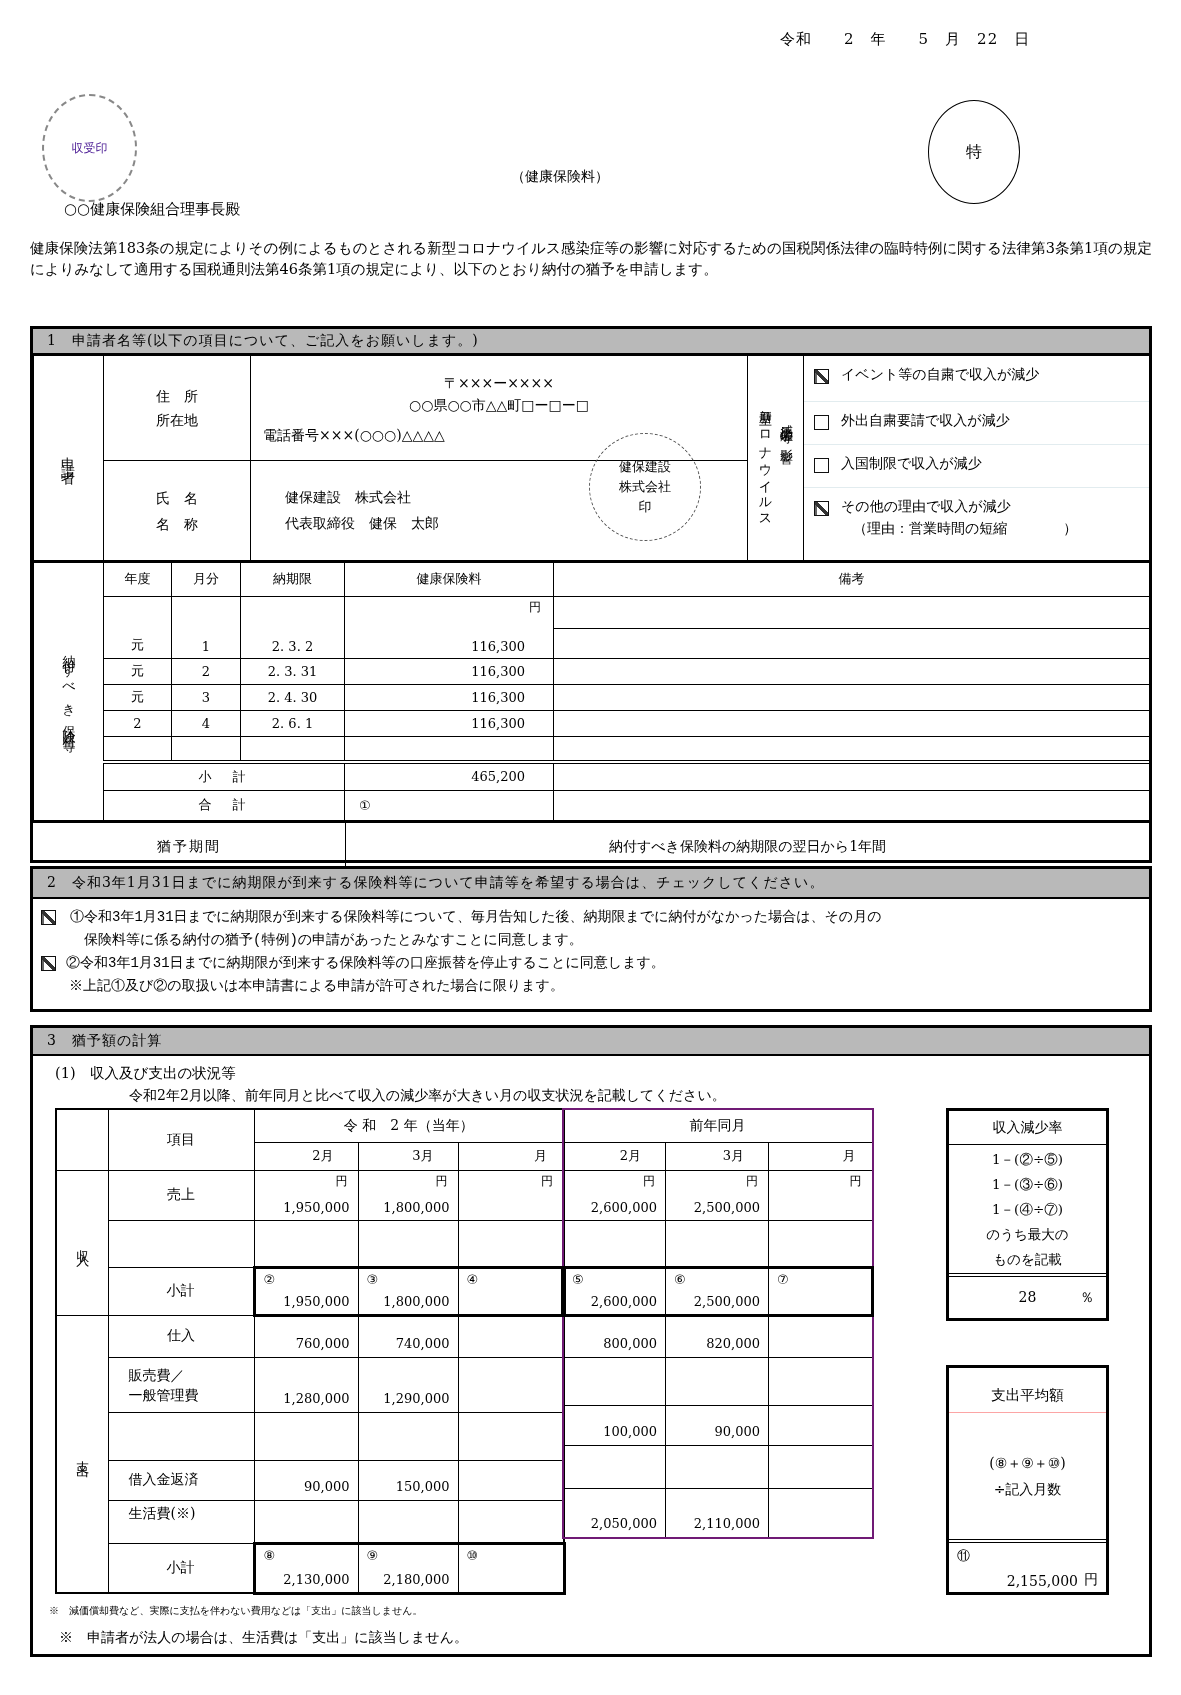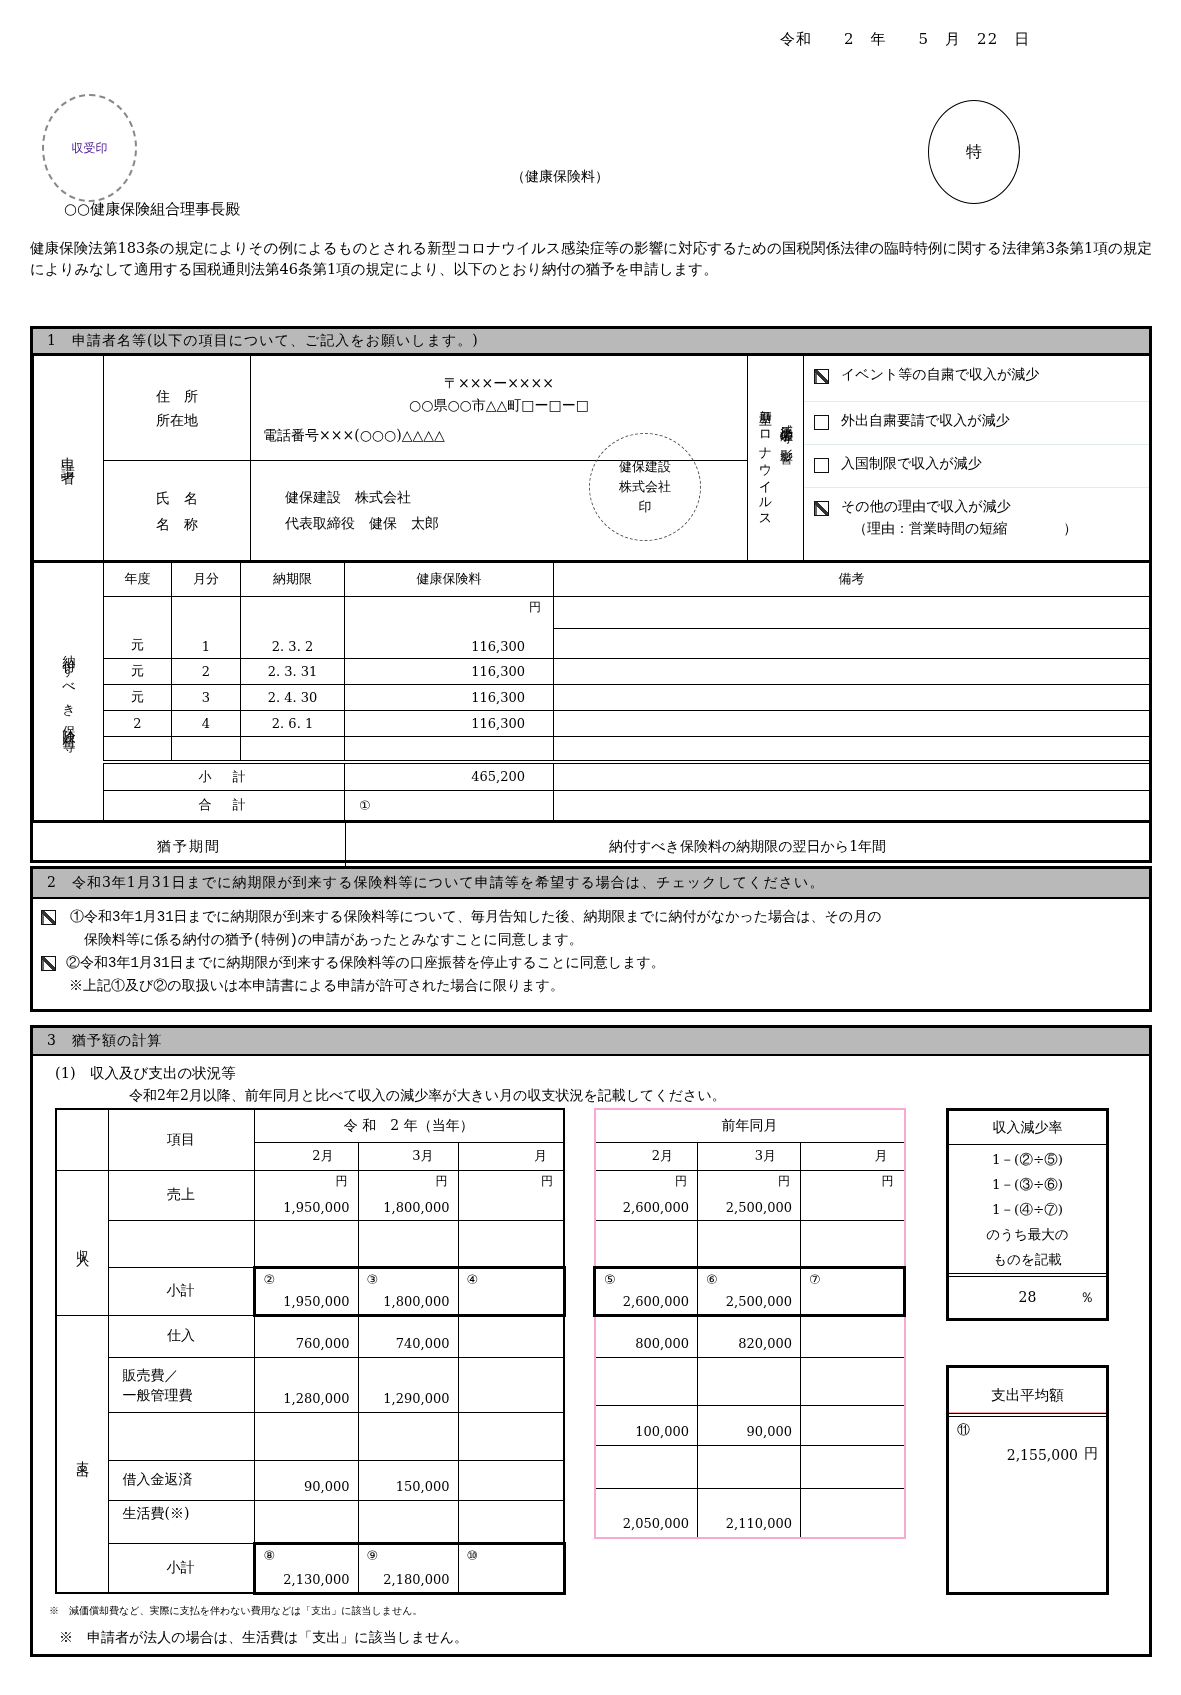--- a/index.html
+++ b/index.html
@@ -19,21 +19,21 @@
       linear-gradient(to top right, transparent 42%, #333 42%, #333 58%, transparent 58%),
       linear-gradient(to right, #666 0, #666 18%, transparent 18%);}
   .mark{font-family:"DejaVu Sans","Liberation Sans",sans-serif;font-size:13px;}
   .circle{position:absolute;border-radius:50%;display:flex;align-items:center;justify-content:center;
           text-align:center;box-sizing:border-box;}
   .nval{position:absolute;bottom:5px;right:8px;font-size:13px;}
   .unit{position:absolute;top:2px;right:10px;font-size:12px;}
   .relcell{position:relative;}
   .thick-t{border-top:3px solid #000;} .thick-b{border-bottom:3px solid #000;}
   .thick-l{border-left:3px solid #000;} .thick-r{border-right:3px solid #000;}
-  .lbl-l{text-align:left;padding-left:14px;}
+  .lbl-l{text-align:left;padding-left:20px;}
   .numr{text-align:right;padding-right:8px;vertical-align:bottom;padding-bottom:6px;}
   .mh{text-align:right;padding-right:24px;font-size:13px;}
   .reason{display:flex;align-items:flex-start;padding:10px 0 0 10px;gap:12px;
           border-bottom:1px solid #e2ecef;box-sizing:border-box;font-size:14px;}
   .reason:last-child{border-bottom:none;}
   .box3{position:absolute;border:3px solid #000;box-sizing:border-box;background:#fff;}
 </style>
 </head>
 <body>
 
@@ -326,21 +326,21 @@
               <span class="nval">2,180,000</span>
             </td>
         <td class="relcell thick-t thick-b thick-r">
               <span class="mark abs" style="top:3px;left:8px;">⑩</span>
               <span class="nval"></span>
             </td>
       </tr>
     </tbody>
       </table>
 
-    <table class="abs" style="left:560px;top:80px;width:310px;border:2px solid #f9a8d4;">
+    <table class="abs" style="left:528px;top:80px;width:310px;border:2px solid #701a75;">
       <colgroup>
           <col style="width:103px">
           <col style="width:103px">
           <col style="width:104px">
         </colgroup>
       <tbody>
           <tr style="height:33px;">
         <td colspan="3" class="c" style="font-size:14px;">前年同月</td>
       </tr>
       <tr style="height:28px;">
@@ -417,20 +417,22 @@
 のうち最大の
 ものを記載</div>
       <div class="relcell" style="height:47px;border-top:4px double #000;">
         <span class="abs" style="left:0;right:0;top:12px;text-align:center;font-size:14px;">28</span>
         <span class="abs" style="right:12px;top:12px;font-size:14px;">％</span>
       </div>
     </div>
 
     <div class="box3" style="left:913px;top:337px;width:163px;height:230px;">
       <div class="c" style="height:44px;line-height:54px;border-bottom:1px solid #fca5a5;font-size:14.5px;">支出平均額</div>
+      <div class="c pre" style="height:126px;font-size:14px;line-height:26px;display:flex;align-items:center;justify-content:center;">(⑧＋⑨＋⑩)
+÷記入月数</div>
       <div class="relcell" style="height:52px;border-top:4px double #000;">
         <span class="mark abs" style="top:4px;left:8px;">⑪</span>
         <span class="abs" style="right:28px;bottom:6px;font-size:14px;">2,155,000</span>
         <span class="abs" style="right:8px;bottom:6px;font-size:14px;">円</span>
       </div>
     </div>
 
     <div class="abs" style="left:16px;top:576px;font-size:10px;font-family:Liberation Mono, monospace;">※　減価償却費など、実際に支払を伴わない費用などは「支出」に該当しません。</div>
     <div class="abs" style="left:26px;top:601px;font-size:14px;">※　申請者が法人の場合は、生活費は「支出」に該当しません。</div>
   </div>

